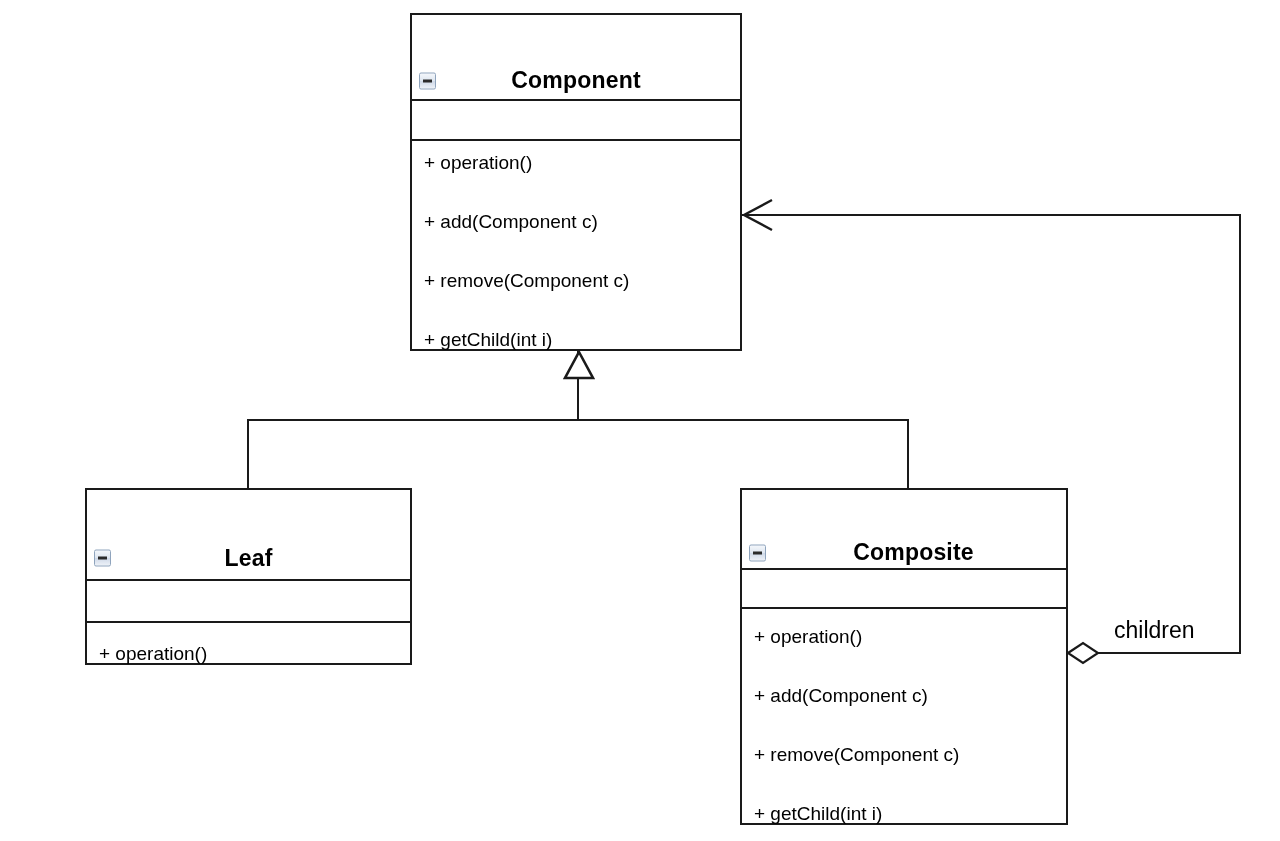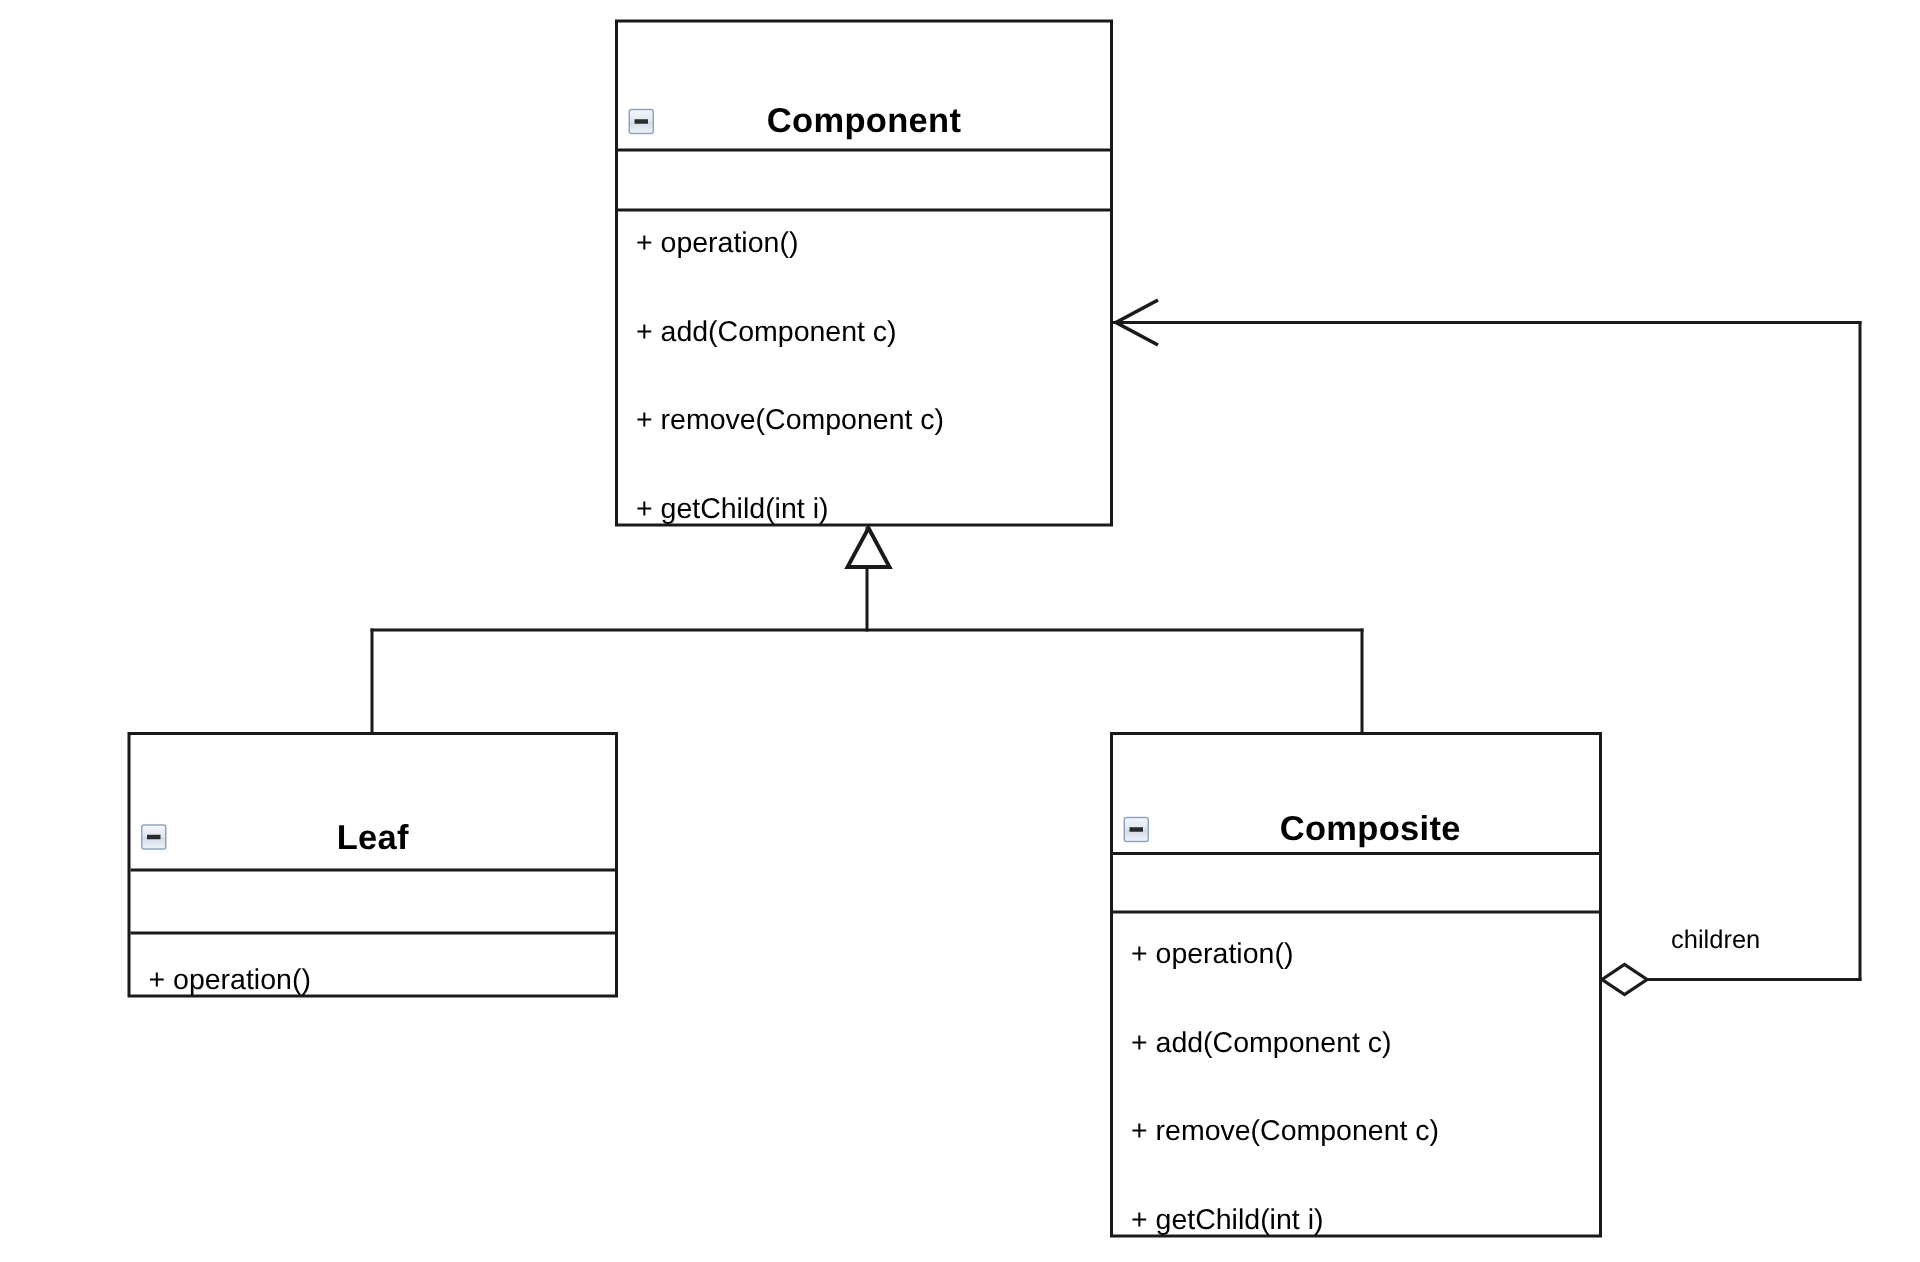--- a/index.html
+++ b/index.html
@@ -82,21 +82,21 @@
   
   .edge-h, .edge-v {
     position: absolute;
     background: #1a1a1a;
     z-index: 1;
   }
   .edge-h { height: 2px; }
   .edge-v { width: 2px; }
   .edge-label {
     position: absolute;
-    font-size: 17px;
+    font-size: 23px;
     color: #000000;
     white-space: nowrap;
     z-index: 2;
   }
   .marker {
     position: absolute;
     z-index: 4;
     overflow: visible;
   }
 </style>

